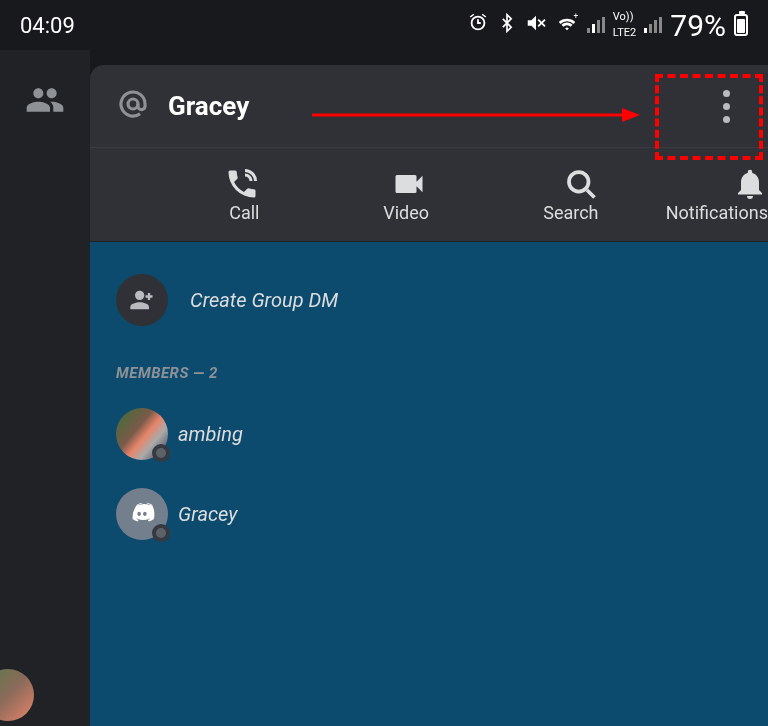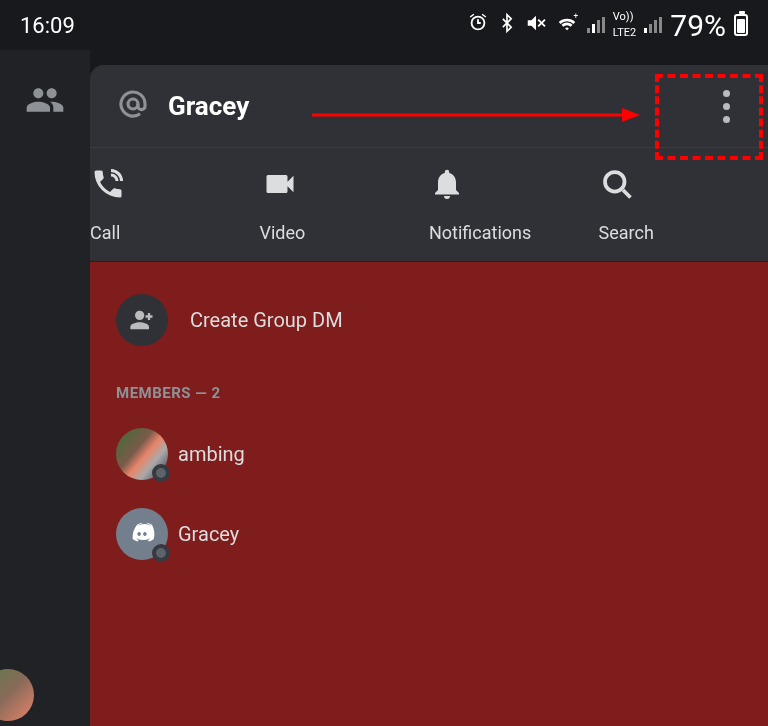--- a/index.html
+++ b/index.html
@@ -88,26 +88,26 @@
       border: 4px dashed #ff0000;
       pointer-events: none;
     }
     .action-row {
       display: flex;
       padding: 18px 0 18px 0;
       border-bottom: 1px solid #202225;
       background: #2f3136;
     }
     .action-btn {
-      flex: 1; display:flex; flex-direction:column; align-items:flex-start;
-      gap: 20px; cursor: pointer; color: #dcddde;
+      flex: 1; display:flex; flex-direction:column; align-items:flex-end;
+      gap: 0; cursor: pointer; color: #dcddde;
     }
     .action-btn .label { font-size: 18px; color: #dcddde; }
     .section-body {
-      background: #7f1d1d; flex: 1; padding: 20px 26px;
+      background: #0c4a6e; flex: 1; padding: 20px 26px; font-style: italic;
     }
     .create-group {
       display:flex; align-items:center; gap: 22px;
       padding: 12px 0 24px 0; cursor:pointer;
     }
     .create-group-icon {
       width: 52px; height: 52px; background:#2f3136; border-radius:50%;
       display:flex; align-items:center; justify-content:center; color:#b9bbbe;
     }
     .section-label {
@@ -131,21 +131,21 @@
     .status-dot.offline { background:#5d6269; }
     .member-name { color:#dcddde; font-size:20px; }
     .signal-bars { display:inline-flex; align-items:flex-end; gap:2px; height:16px; }
     .signal-bars i { width:3px; background:#888; }
     .signal-bars i.on { background:#fff; }
   </style>
 </head>
 <body>
 
 <div class="status-bar">
-  <div>16:09</div>
+  <div>04:09</div>
   <div class="status-right">
     <span>
       <svg width="22" height="22" viewBox="0 0 24 24" fill="#fff">
           <path d="M12 4a8 8 0 108 8 8 8 0 00-8-8zm0 14a6 6 0 116-6 6 6 0 01-6 6zM7 2L3 5l1 1 4-3zm10 0l-1 1 4 3 1-1zM11 8v5h4v-2h-2V8z"></path>
         </svg>
     </span>
     <span>
       <svg width="20" height="22" viewBox="0 0 24 24" fill="none" stroke="#fff" stroke-width="2">
           <path d="M7 7l10 10-5 5V2l5 5L7 17"></path>
         </svg>
@@ -214,31 +214,31 @@
           </svg>
         <span class="label">Call</span>
       </div>
       <div class="action-btn">
         <svg width="40" height="36" viewBox="0 0 24 24" fill="#dcddde">
             <path d="M17 10.5V7a1 1 0 00-1-1H4a1 1 0 00-1 1v10a1 1 0 001 1h12a1 1 0 001-1v-3.5l4 4v-11z"></path>
           </svg>
         <span class="label">Video</span>
       </div>
       <div class="action-btn">
-        <svg width="36" height="36" viewBox="0 0 24 24" fill="#dcddde">
-            <path d="M12 22a2 2 0 002-2h-4a2 2 0 002 2zm6-6V11c0-3.1-1.6-5.6-4.5-6.3V4a1.5 1.5 0 00-3 0v.7C7.6 5.4 6 7.9 6 11v5l-2 2v1h16v-1z"></path>
-          </svg>
-        <span class="label">Notifications</span>
-      </div>
-      <div class="action-btn">
         <svg width="36" height="36" viewBox="0 0 24 24" fill="none" stroke="#dcddde" stroke-width="2.5">
             <circle cx="10.5" cy="10.5" r="6.5"></circle>
             <line x1="16" y1="16" x2="21" y2="21"></line>
           </svg>
         <span class="label">Search</span>
+      </div>
+      <div class="action-btn">
+        <svg width="36" height="36" viewBox="0 0 24 24" fill="#dcddde">
+            <path d="M12 22a2 2 0 002-2h-4a2 2 0 002 2zm6-6V11c0-3.1-1.6-5.6-4.5-6.3V4a1.5 1.5 0 00-3 0v.7C7.6 5.4 6 7.9 6 11v5l-2 2v1h16v-1z"></path>
+          </svg>
+        <span class="label">Notifications</span>
       </div>
     </div>
 
     <div class="section-body">
       <div class="create-group">
         <div class="create-group-icon">
           <svg width="28" height="28" viewBox="0 0 24 24" fill="#b9bbbe">
               <path d="M10 12a4 4 0 100-8 4 4 0 000 8zm0 2c-3 0-8 1.3-8 4v2h16v-2c0-2.7-5-4-8-4zM19 8V6h-2v2h-2v2h2v2h2v-2h2V8z"></path>
             </svg>
         </div>

